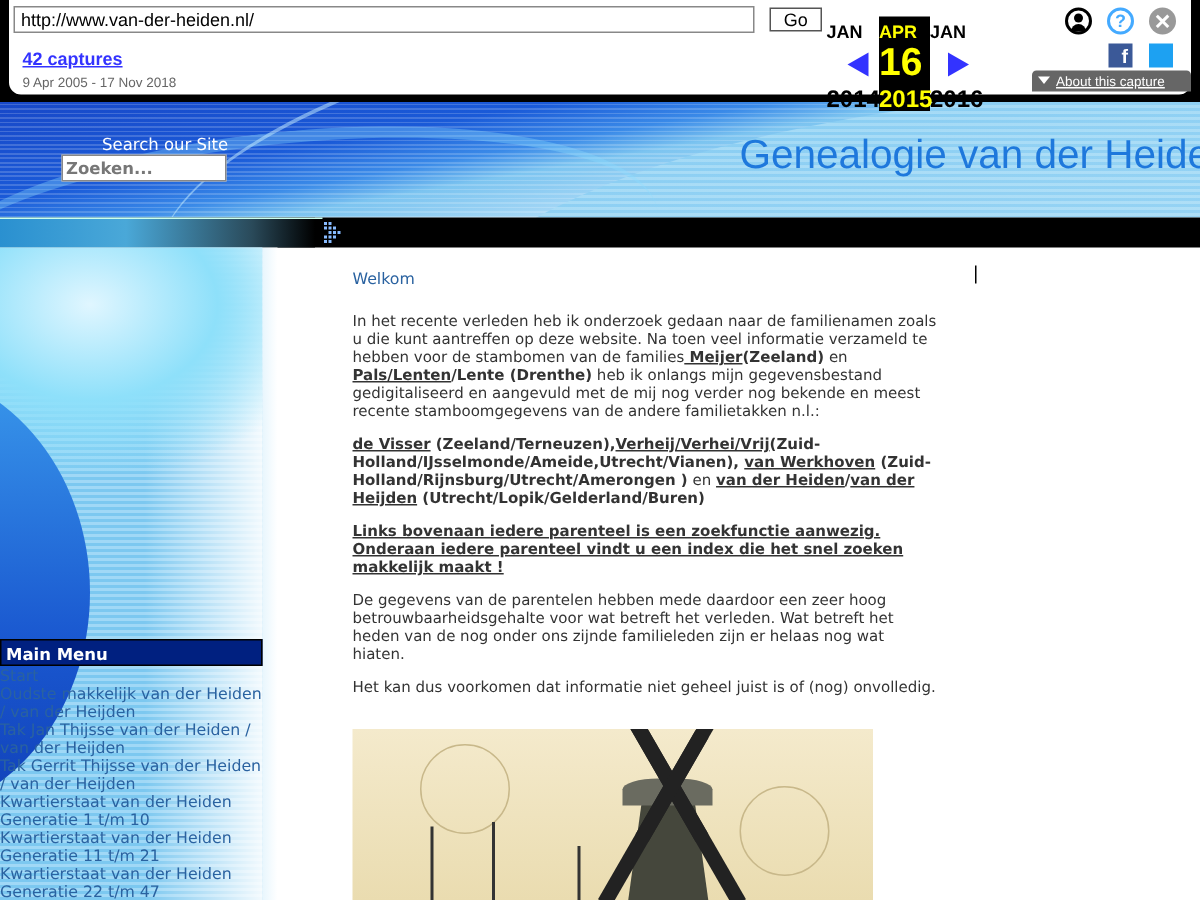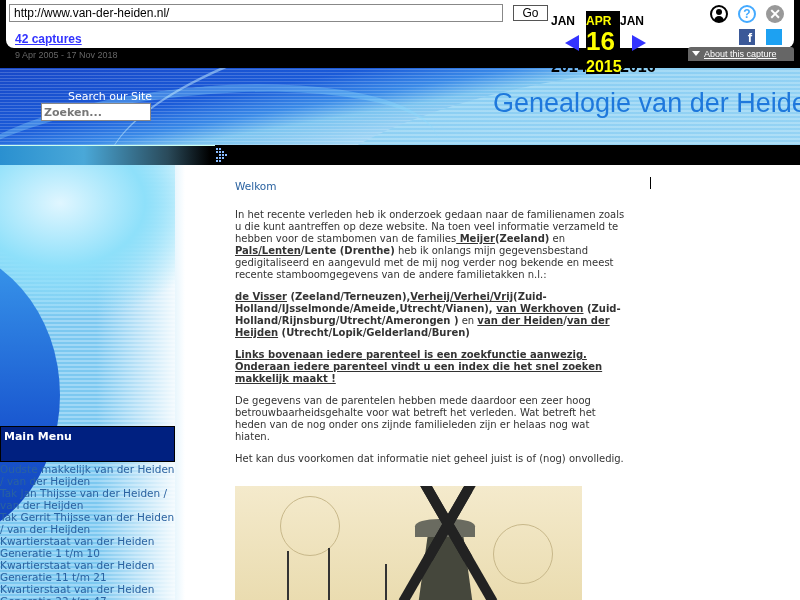--- a/index.html
+++ b/index.html
@@ -1,21 +1,21 @@
 <!DOCTYPE html>
 <html><head>
 <meta charset="utf-8">
 <style>
   * { box-sizing: border-box; margin: 0; padding: 0; }
   html, body { width: 800px; height: 600px; overflow: hidden; background: #fff; }
   body { position: relative; font-family: "DejaVu Sans", sans-serif; }
 
   
   #wb { position: absolute; left: 0; top: 0; width: 800px; height: 68px; background: #000; z-index: 10; }
-  #wb-inner { position: absolute; left: 6px; top: 0; width: 788px; height: 48px; background: #fff; border-radius: 0 0 8px 8px; }
+  #wb-inner { position: absolute; left: 6px; top: 0; width: 788px; height: 63px; background: #fff; border-radius: 0 0 8px 8px; }
   #wb-url { position: absolute; left: 3px; top: 4px; width: 494px; height: 18px; border: 1px solid #888; font-family: "Liberation Sans", sans-serif; font-size: 12px; padding: 1px 4px; color: #000; background: #fff; }
   #wb-go { position: absolute; left: 507px; top: 5px; width: 35px; height: 16px; border: 1px solid #555; background: #fff; font-family: "Liberation Sans", sans-serif; font-size: 12px; text-align: center; line-height: 14px; color: #000; }
   #wb-captures { position: absolute; left: 9px; top: 32px; font-family: "Liberation Sans", sans-serif; font-size: 12px; font-weight: bold; color: #33f; text-decoration: underline; }
   #wb-range { position: absolute; left: 9px; top: 50px; font-family: "Liberation Sans", sans-serif; font-size: 9px; color: #666; text-align: center; }
 
   .wb-col { position: absolute; top: 11px; width: 34px; height: 63px; font-family: "Liberation Sans", sans-serif; font-weight: bold; }
   .wb-col .mon { position: absolute; top: 3px; left: 0; width: 100%; font-size: 12px; }
   .wb-col .yr { position: absolute; top: 47px; left: 0; width: 100%; font-size: 16px; }
   #wb-prev { left: 545px; color: #000; }
   #wb-cur { left: 580px; width: 34px; background: #000; color: #ff0; }
@@ -58,21 +58,21 @@
 
   
   #sidebar { position: absolute; left: 0; top: 165px; width: 175px; height: 435px;
     background:
       linear-gradient(90deg, rgba(255,255,255,0) 0%, rgba(255,255,255,0) 55%, rgba(255,255,255,0.9) 100%),
       repeating-linear-gradient(0deg, #7cc8f0 0 2px, #a0d8f6 2px 4px); overflow: hidden; }
   #sidebar .sky { position: absolute; left: -40px; top: -10px; width: 250px; height: 160px; background: radial-gradient(ellipse at 40% 30%, #e0f6ff 0%, #8ee0fa 40%, rgba(80,180,240,0) 75%); }
   #sidebar .blue { position: absolute; left: -200px; top: 80px; width: 260px; height: 300px; border-radius: 50%; background: linear-gradient(180deg, #3a9aec 0%, #1a58d0 60%, #1040b8 100%); }
   #sidebar-fade { position: absolute; left: 175px; top: 165px; width: 10px; height: 435px; background: linear-gradient(90deg, #e8f6fd, #fff); }
   #menu { position: absolute; left: 0; top: 426px; width: 175px; }
-  #menu-title { width: 175px; height: 36px; background: #002080; border: 1px solid #000; color: #fff; font-size: 11px; font-weight: bold; padding: 3px 3px; }
+  #menu-title { width: 175px; height: 18px; background: #002080; border: 1px solid #000; color: #fff; font-size: 11px; font-weight: bold; padding: 3px 3px; }
   #menu-items { list-style: none; padding-top: 1px; }
   #menu-items li { font-size: 10.5px; line-height: 12px; color: #2a62a0; }
 
   
   #content { position: absolute; left: 235px; top: 180px; width: 390px; font-family: "DejaVu Sans", sans-serif; font-size: 10px; line-height: 12px; color: #333; }
   #welcome { font-size: 10.5px; font-weight: normal; color: #2a62a0; margin-bottom: 17px; }
   #content p { margin-bottom: 10px; }
   #content b { color: #333; }
   #content u { text-decoration: underline; }
   #cursor { position: absolute; left: 650px; top: 177px; width: 1px; height: 12px; background: #000; }
@@ -157,20 +157,21 @@
 
 <div id="sidebar">
   <div class="sky"></div>
   <div class="blue"></div>
 </div>
 <div id="sidebar-fade"></div>
 
 <div id="menu">
   <div id="menu-title">Main Menu</div>
   <ul id="menu-items">
+    <li>Start</li>
     <li>Oudste makkelijk van der Heiden / van der Heijden</li>
     <li>Tak Jan Thijsse van der Heiden / van der Heijden</li>
     <li>Tak Gerrit Thijsse van der Heiden / van der Heijden</li>
     <li>Kwartierstaat van der Heiden Generatie 1 t/m 10</li>
     <li>Kwartierstaat van der Heiden Generatie 11 t/m 21</li>
     <li>Kwartierstaat van der Heiden Generatie 22 t/m 47</li>
   </ul>
 </div>
 
 <div id="content">

